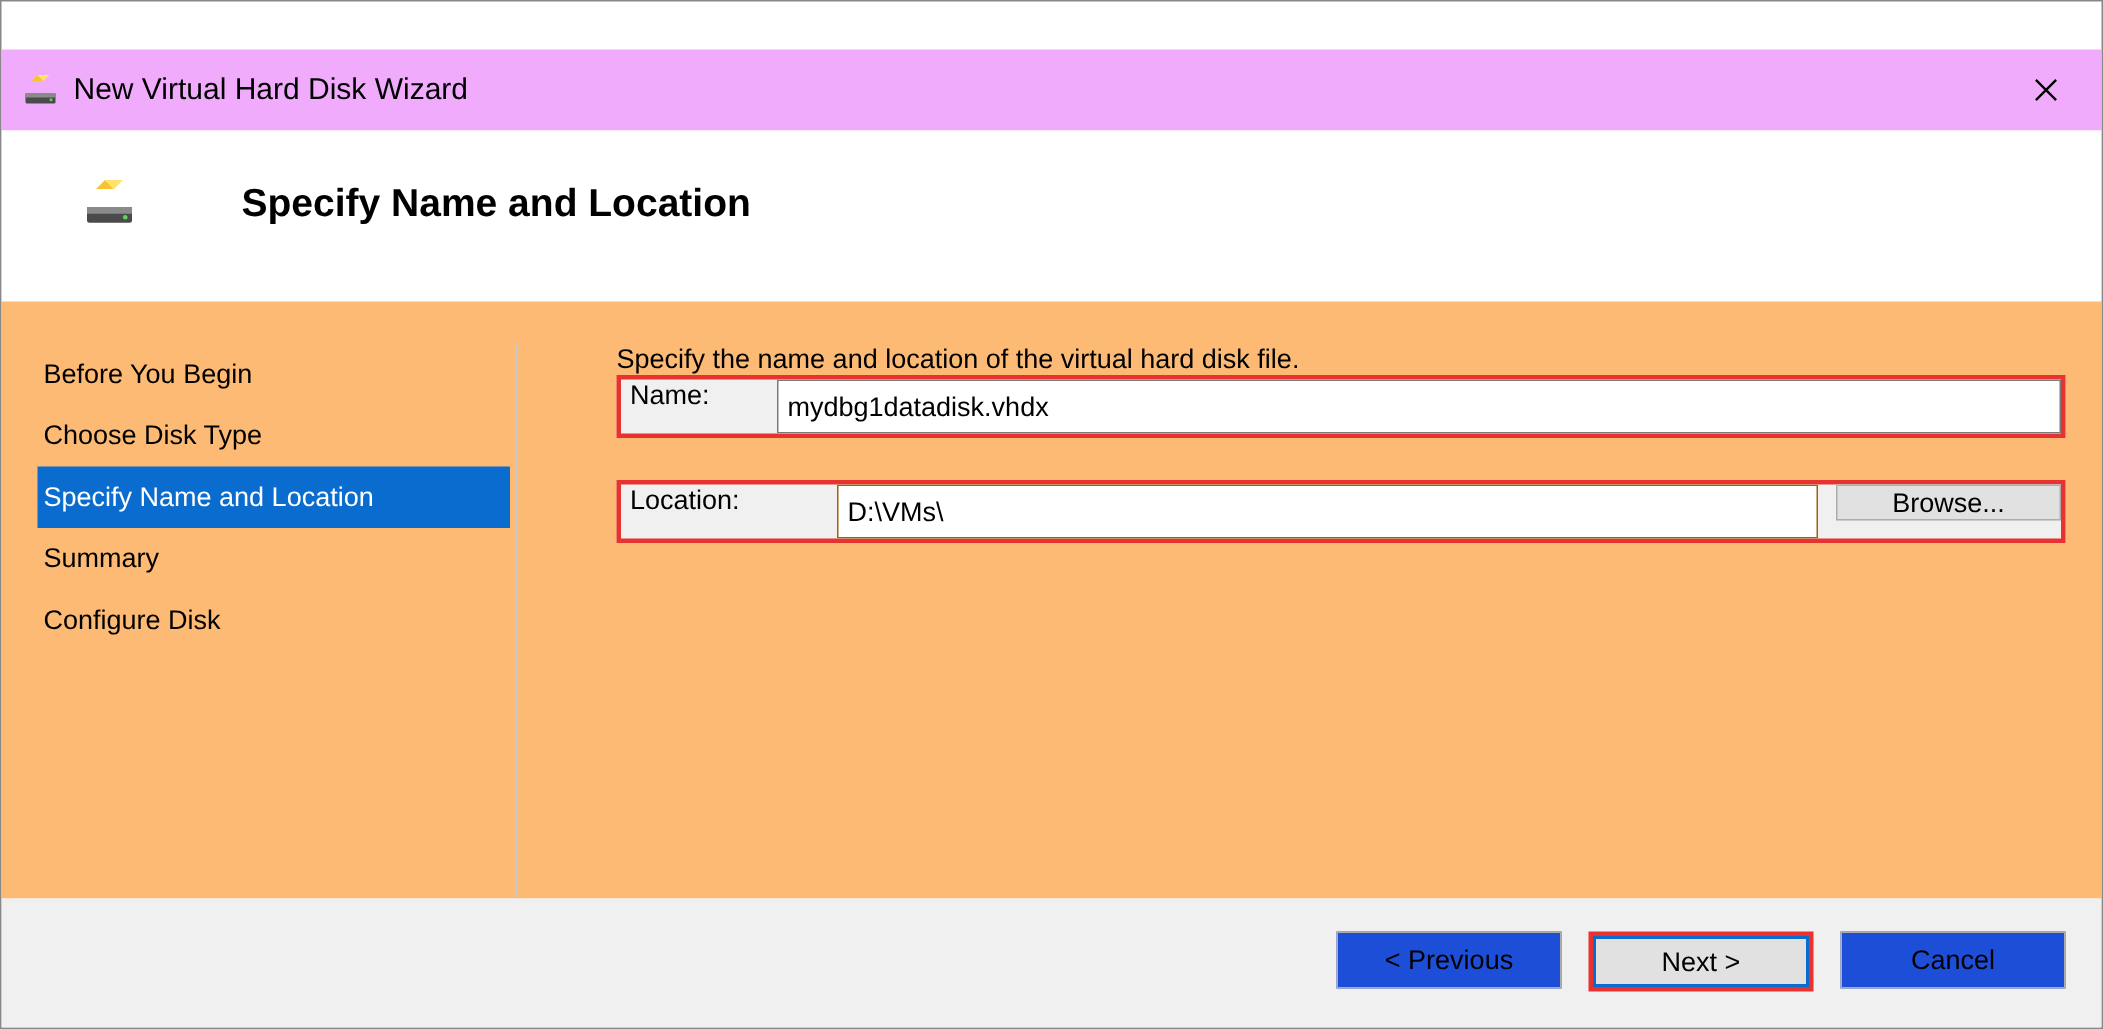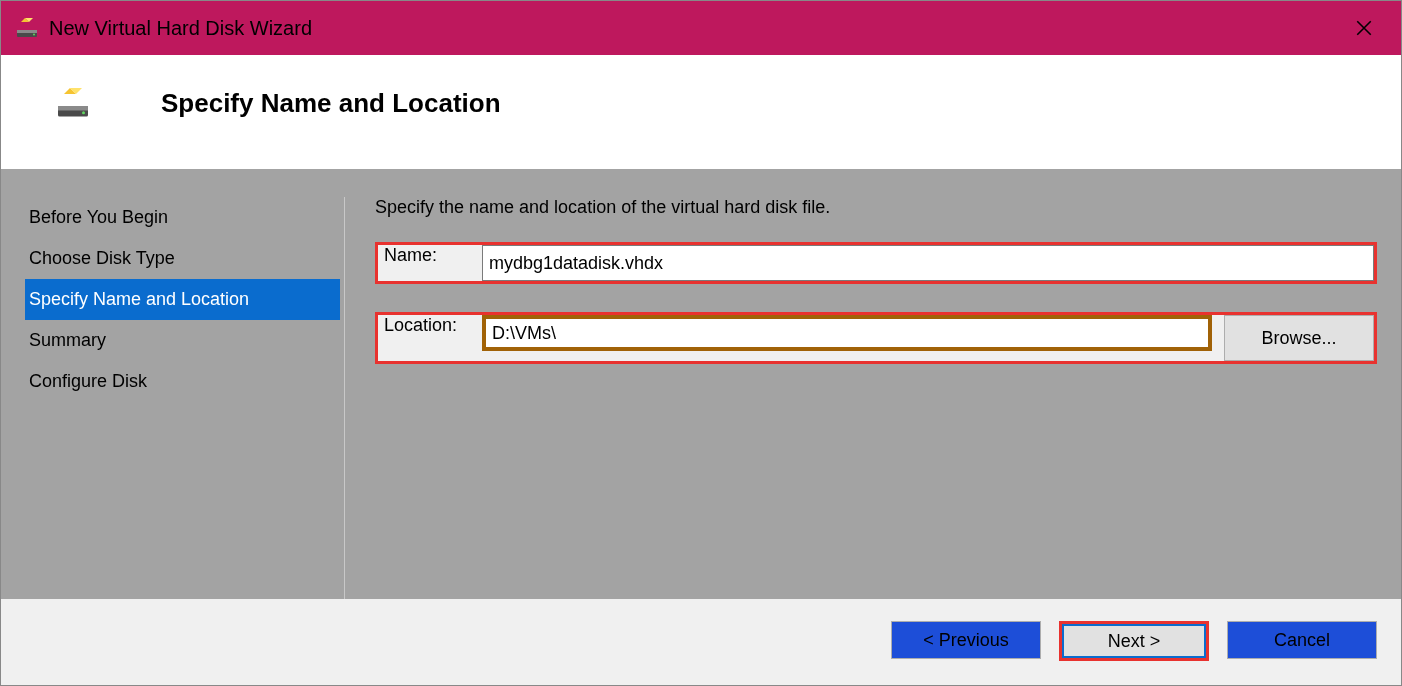--- a/index.html
+++ b/index.html
@@ -13,21 +13,22 @@
     height: 686px;
     border: 1px solid #888;
     display: flex;
     flex-direction: column;
   }
   .titlebar {
     height: 54px;
     display: flex;
     align-items: center;
     padding: 0 14px;
-    background: #be185d;
+    background: #f0abfc;
+    margin-top: 32px;
   }
   .titlebar .icon-slot { width: 24px; height: 24px; margin-right: 10px; display:flex; align-items:center; justify-content:center; }
   .titlebar .title { font-size: 20px; }
   .titlebar .spacer { flex: 1; }
   .closebtn {
     width: 46px; height: 46px;
     display:flex; align-items:center; justify-content:center;
     font-size: 20px;
   }
   .closebtn svg { width: 18px; height: 18px; }
@@ -38,24 +39,25 @@
     align-items: center;
   }
   .header-band .icon-slot { width: 36px; height: 36px; margin-right: 70px;  display:flex; align-items:center; justify-content:center;}
   .header-band h1 {
     margin: 0;
     font-size: 26px;
     font-weight: 700;
   }
   .body {
     flex: 1;
-    background: #a3a3a3;
+    background: #fdba74;
     display: flex;
     padding: 28px 24px 0 24px;
     min-height: 0;
+    gap: 36px;
   }
   .sidebar {
     width: 320px;
     border-right: 1px solid #c8c8c8;
     padding-right: 4px;
   }
   .sidebar-item {
     padding: 10px 4px 10px 4px;
     font-size: 18px;
     cursor: pointer;
@@ -63,21 +65,20 @@
   .sidebar-item.selected {
     background: #0a6cce;
     color: #fff;
   }
   .main {
     flex: 1;
     padding-left: 30px;
   }
   .instruction {
     font-size: 18px;
-    margin-bottom: 24px;
   }
   .field-row {
     display: flex;
     align-items: flex-start;
     border: 3px solid #e8322f;
     margin-bottom: 28px;
     background: #f0f0f0;
     padding: 0;
   }
   .field-row .label {
@@ -92,25 +93,26 @@
     flex: 1;
     height: 36px;
     border: 1px solid #7a7a7a;
     background: #fff;
     font-family: inherit;
     font-size: 18px;
     padding: 0 6px;
     outline: none;
   }
   .field-row input.active {
-    border: 4px solid #a16207;
+    border: 1px solid #a16207;
+    margin-left: 40px;
   }
   .field-row .browse-btn {
     width: 150px;
-    height: 46px;
+    height: 24px;
     background: #e1e1e1;
     border: 1px solid #adadad;
     font-family: inherit;
     font-size: 18px;
     margin-left: 12px;
     cursor: pointer;
   }
   .footer {
     background: #f0f0f0;
     padding: 22px 24px 24px 0;

